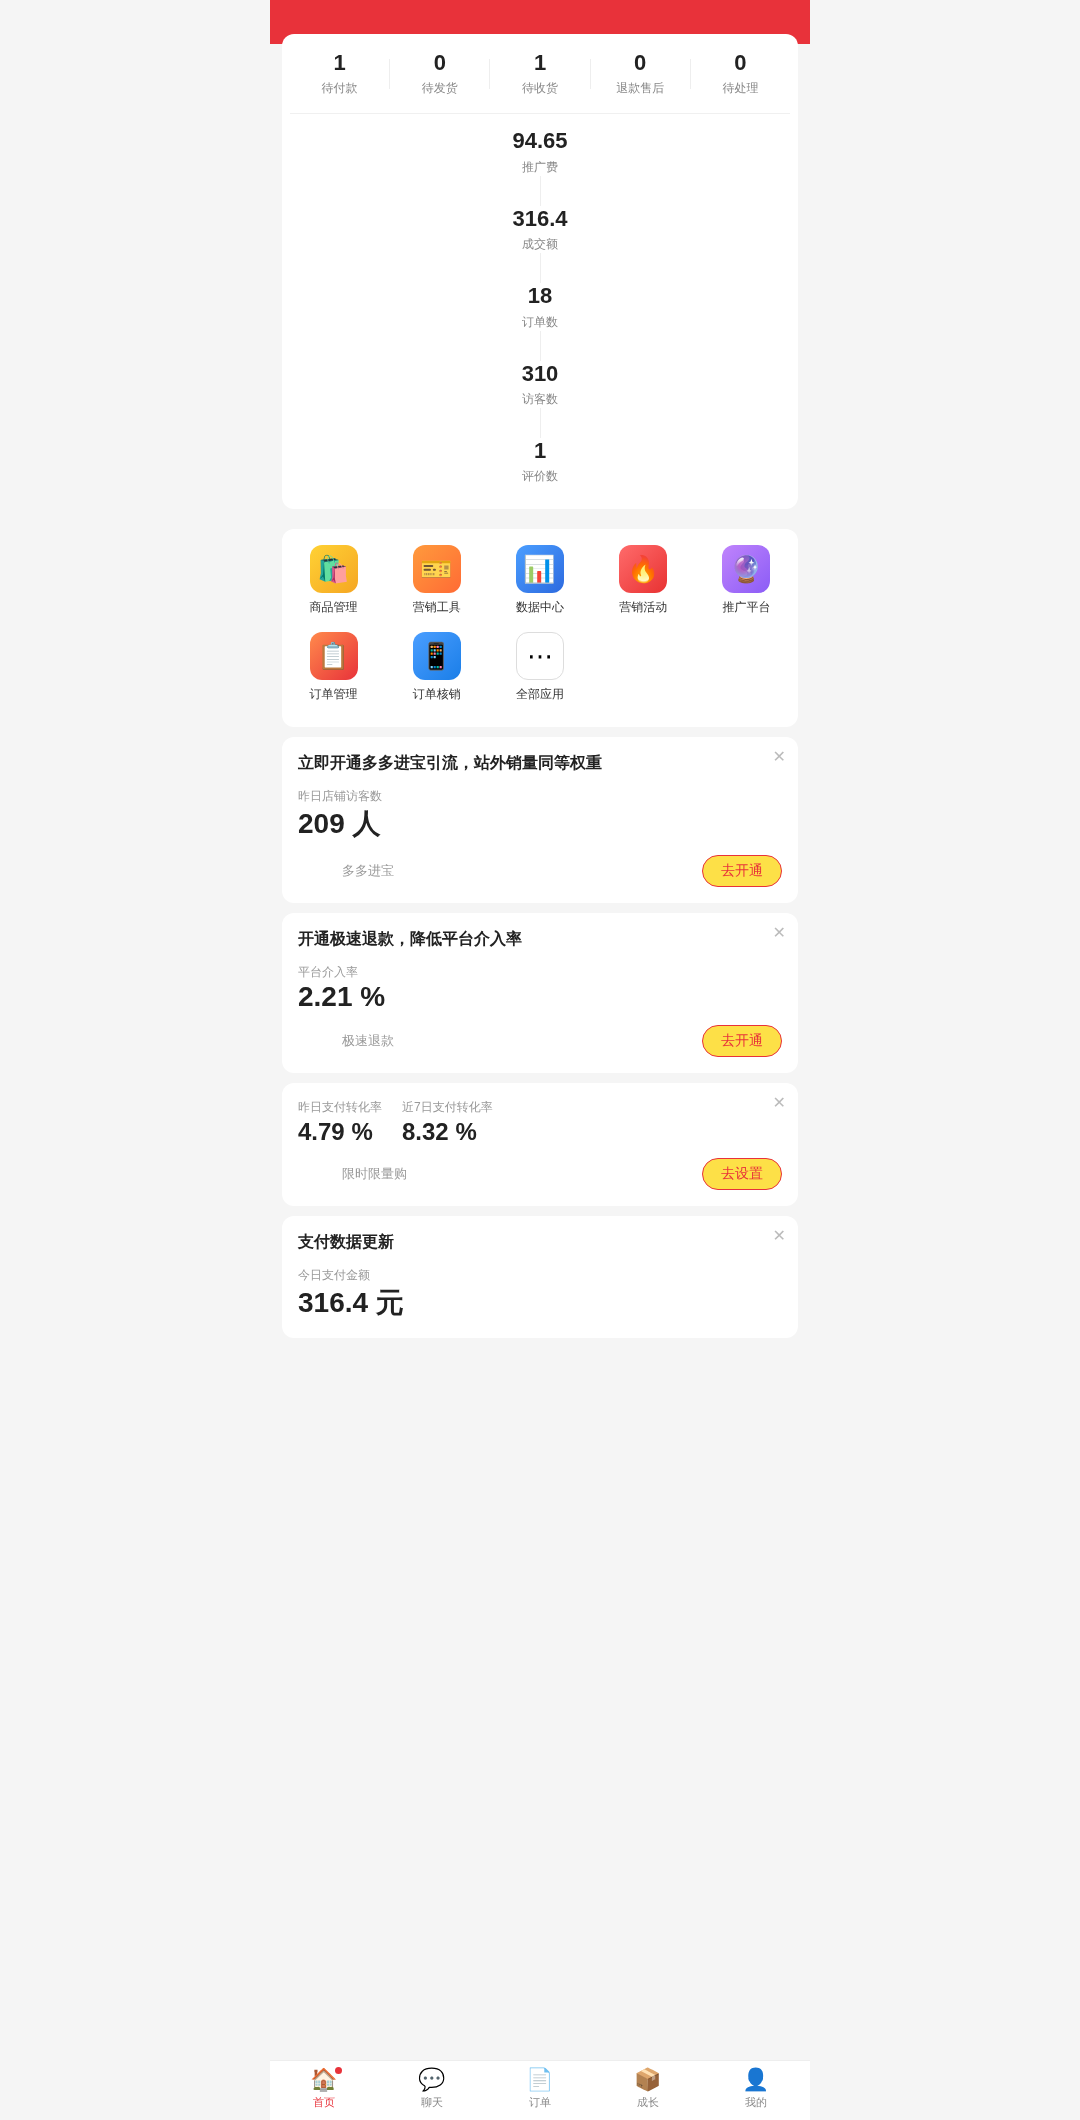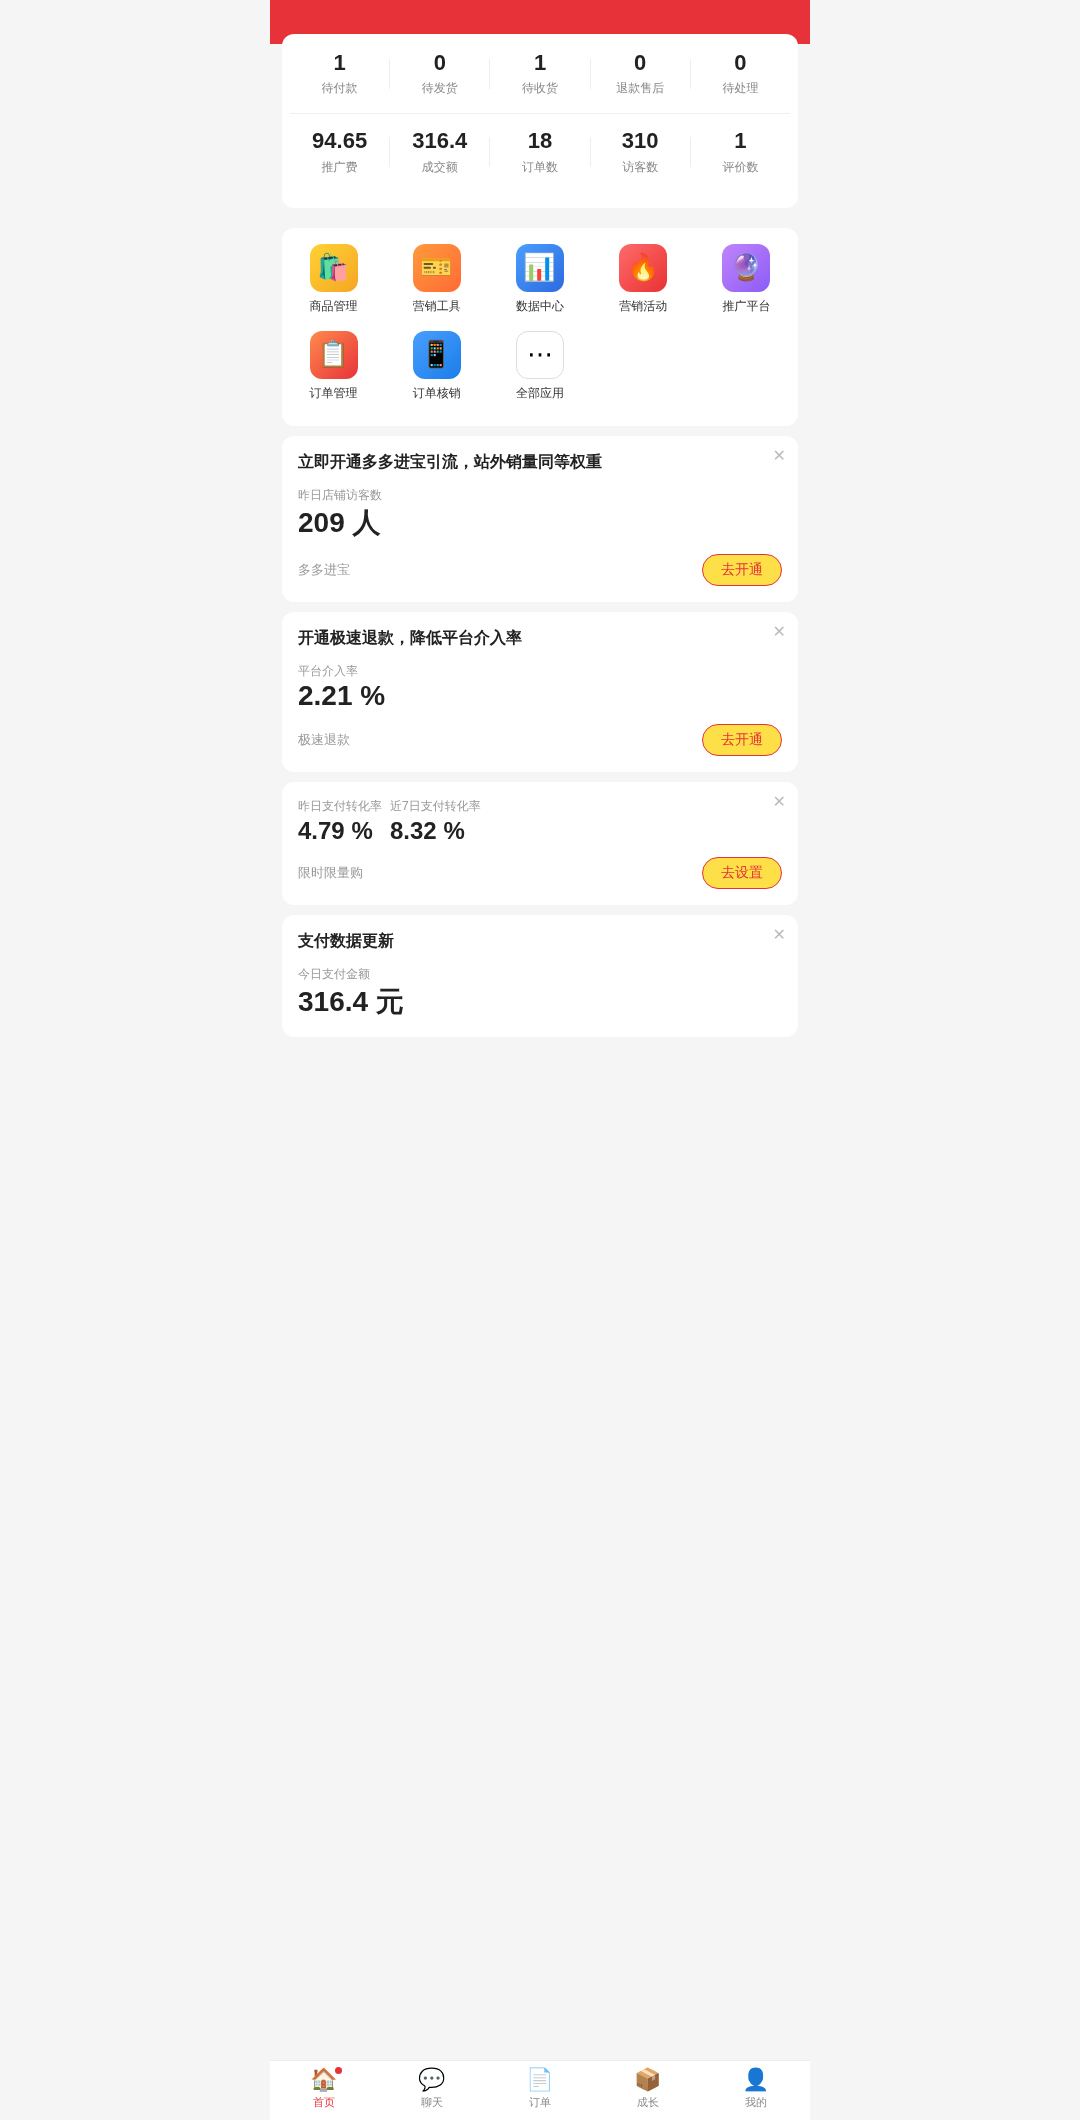--- a/index.html
+++ b/index.html
@@ -23,21 +23,21 @@
       padding: 16px 8px;
       position: relative;
       top: -10px;
     }
     .stats-row {
       display: flex;
       justify-content: space-around;
       align-items: center;
       margin-bottom: 16px;
     }
-    .stats-row:last-child { margin-bottom: 16px; }
+    .stats-row:last-child { margin-bottom: 8px; flex-direction: column; }
     .stat-item {
       display: flex;
       flex-direction: column;
       align-items: center;
       flex: 1;
     }
     .stat-value {
       font-size: 22px;
       font-weight: 600;
       color: #222;
@@ -107,20 +107,21 @@
     .promo-value {
       font-size: 28px;
       font-weight: 600;
       color: #222;
       margin-bottom: 12px;
     }
     .promo-footer {
       display: flex;
       align-items: center;
       justify-content: space-between;
+      margin-left: 44px;
     }
     .promo-footer-label {
       font-size: 13px;
       color: #999;
     }
     .promo-btn {
       border: 1.5px solid #e8323a;
       color: #e8323a;
       background: #fde047;
       border-radius: 20px;
@@ -132,21 +133,21 @@
       position: absolute;
       top: 12px;
       right: 12px;
       color: #bbb;
       font-size: 16px;
       cursor: pointer;
       line-height: 1;
     }
     .two-col {
       display: flex;
-      gap: 8px;
+      gap: 20px;
       margin-bottom: 12px;
     }
     .two-col-item {
       display: flex;
       flex-direction: column;
     }
     .two-col-item .promo-sub-label { margin-bottom: 2px; }
     .two-col-item .promo-value { font-size: 24px; margin-bottom: 0; }
     .bottom-nav {
       position: fixed;

